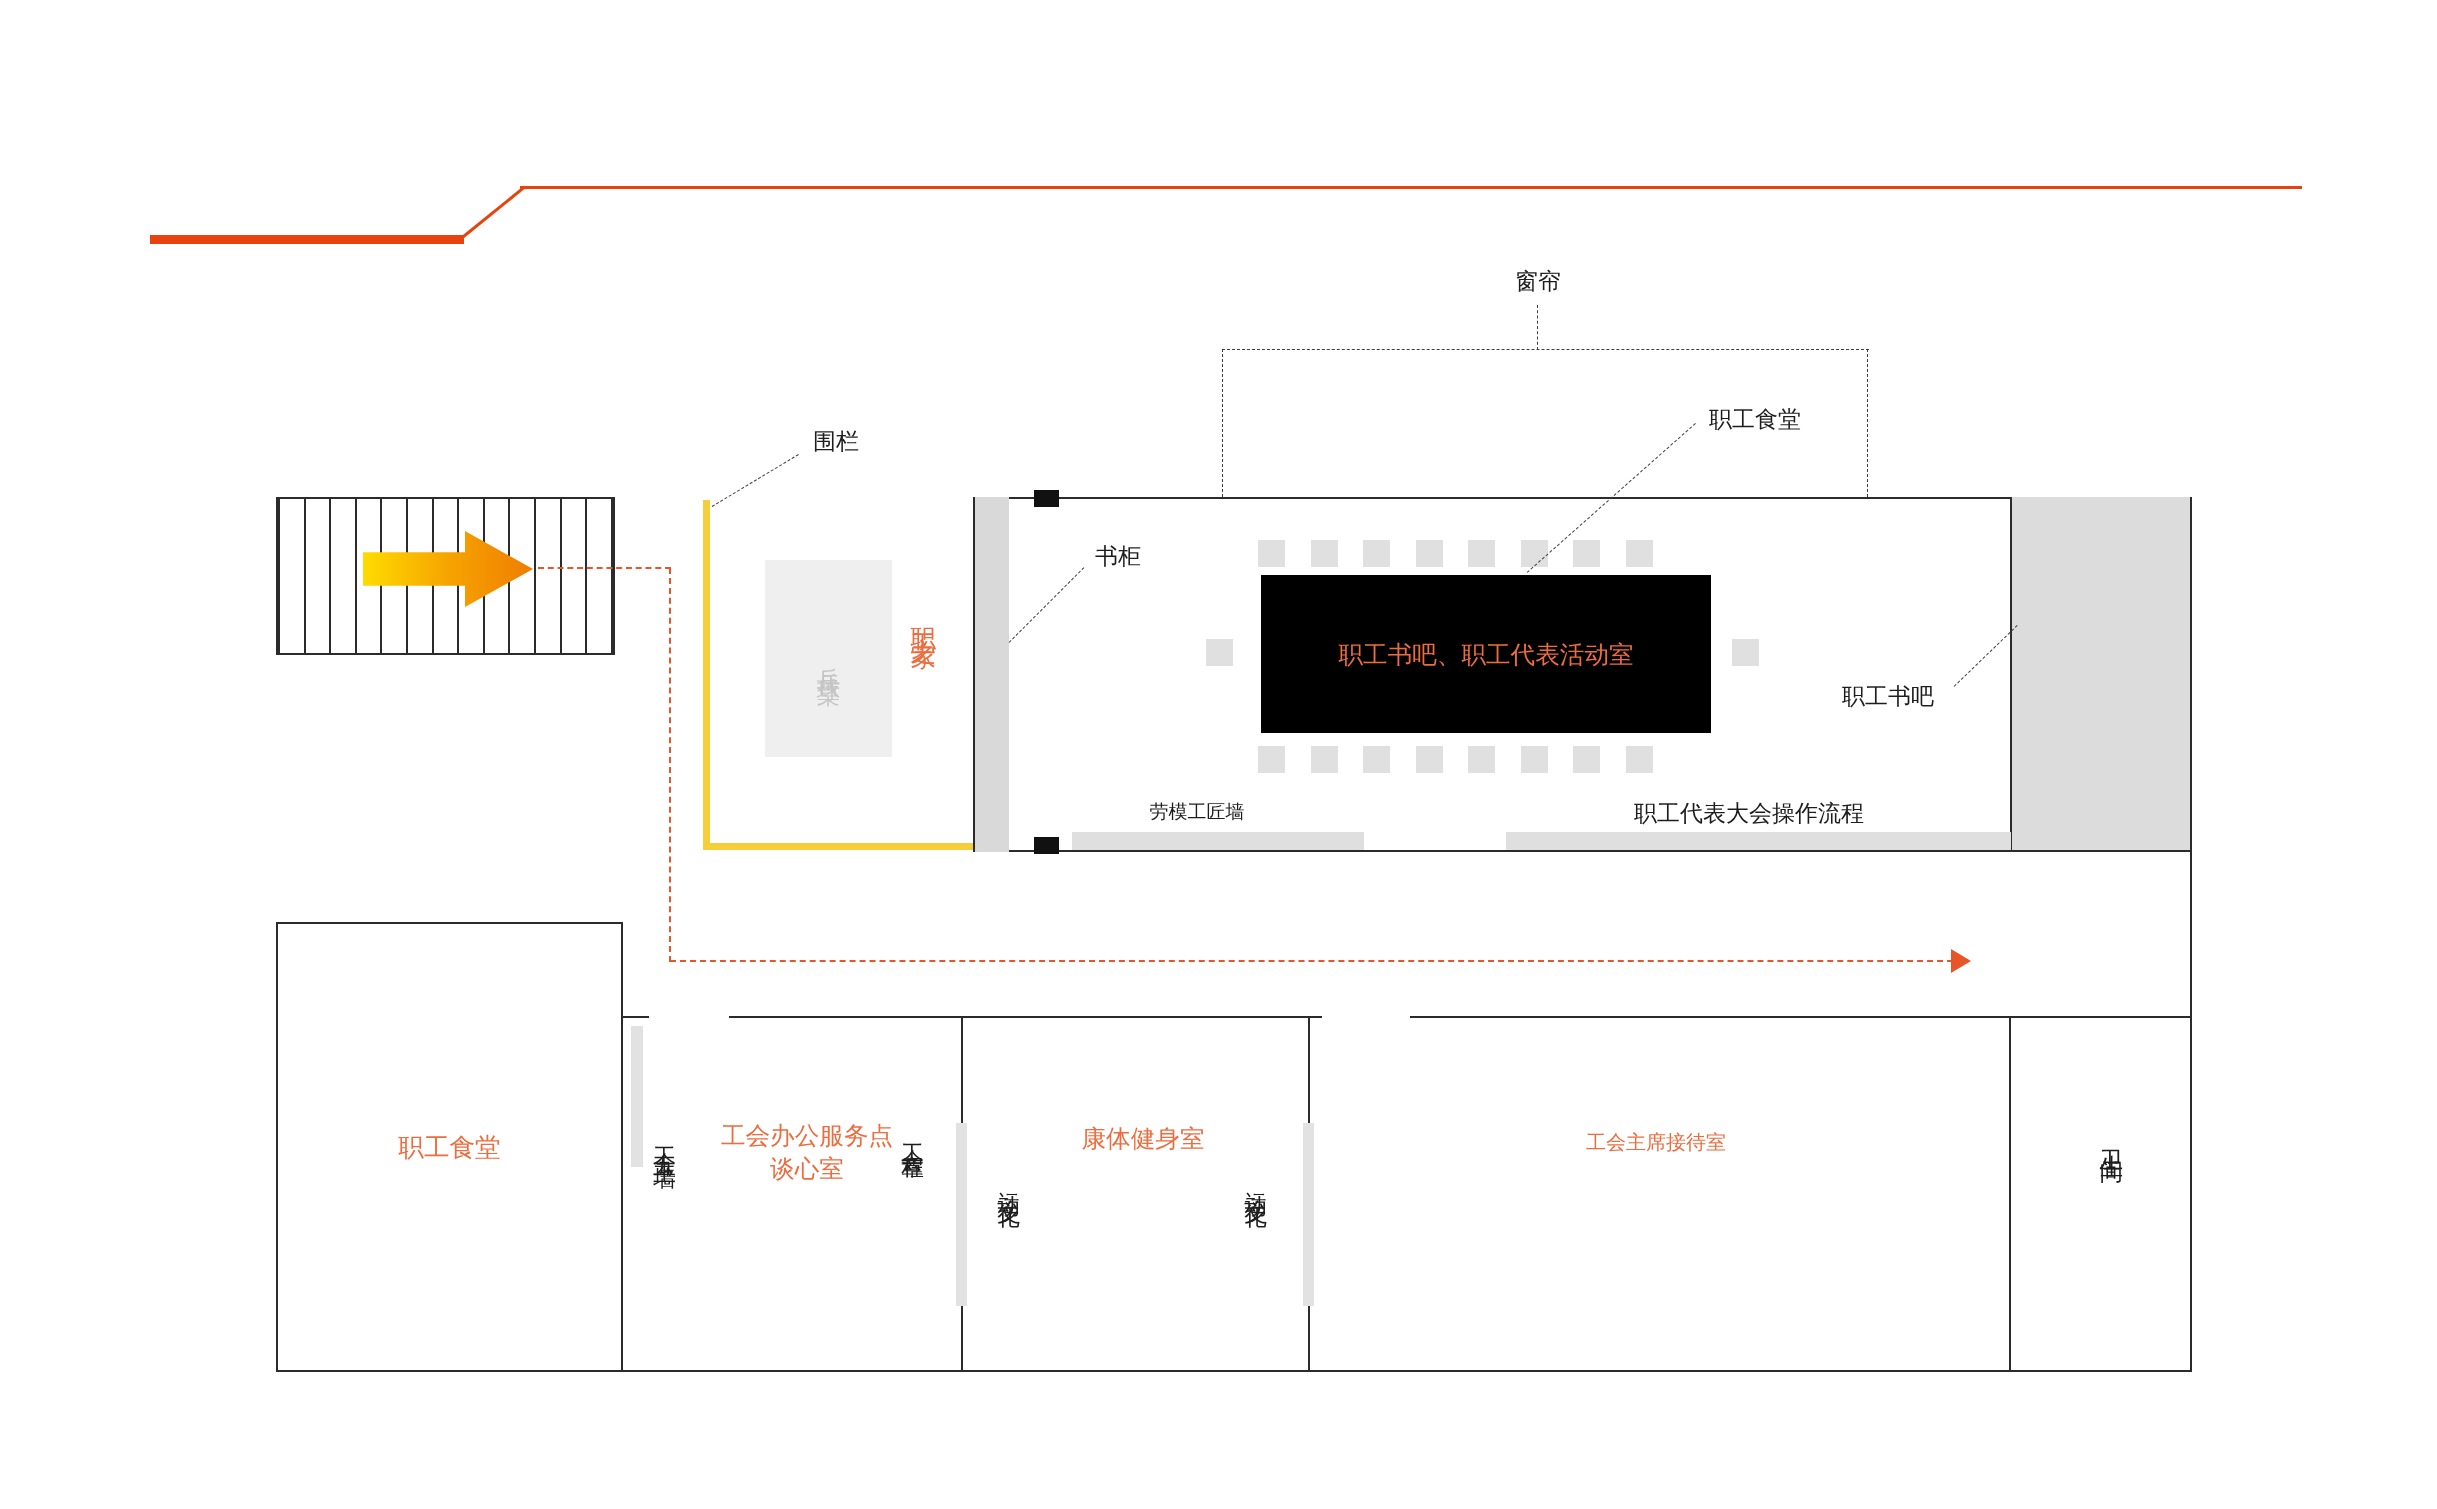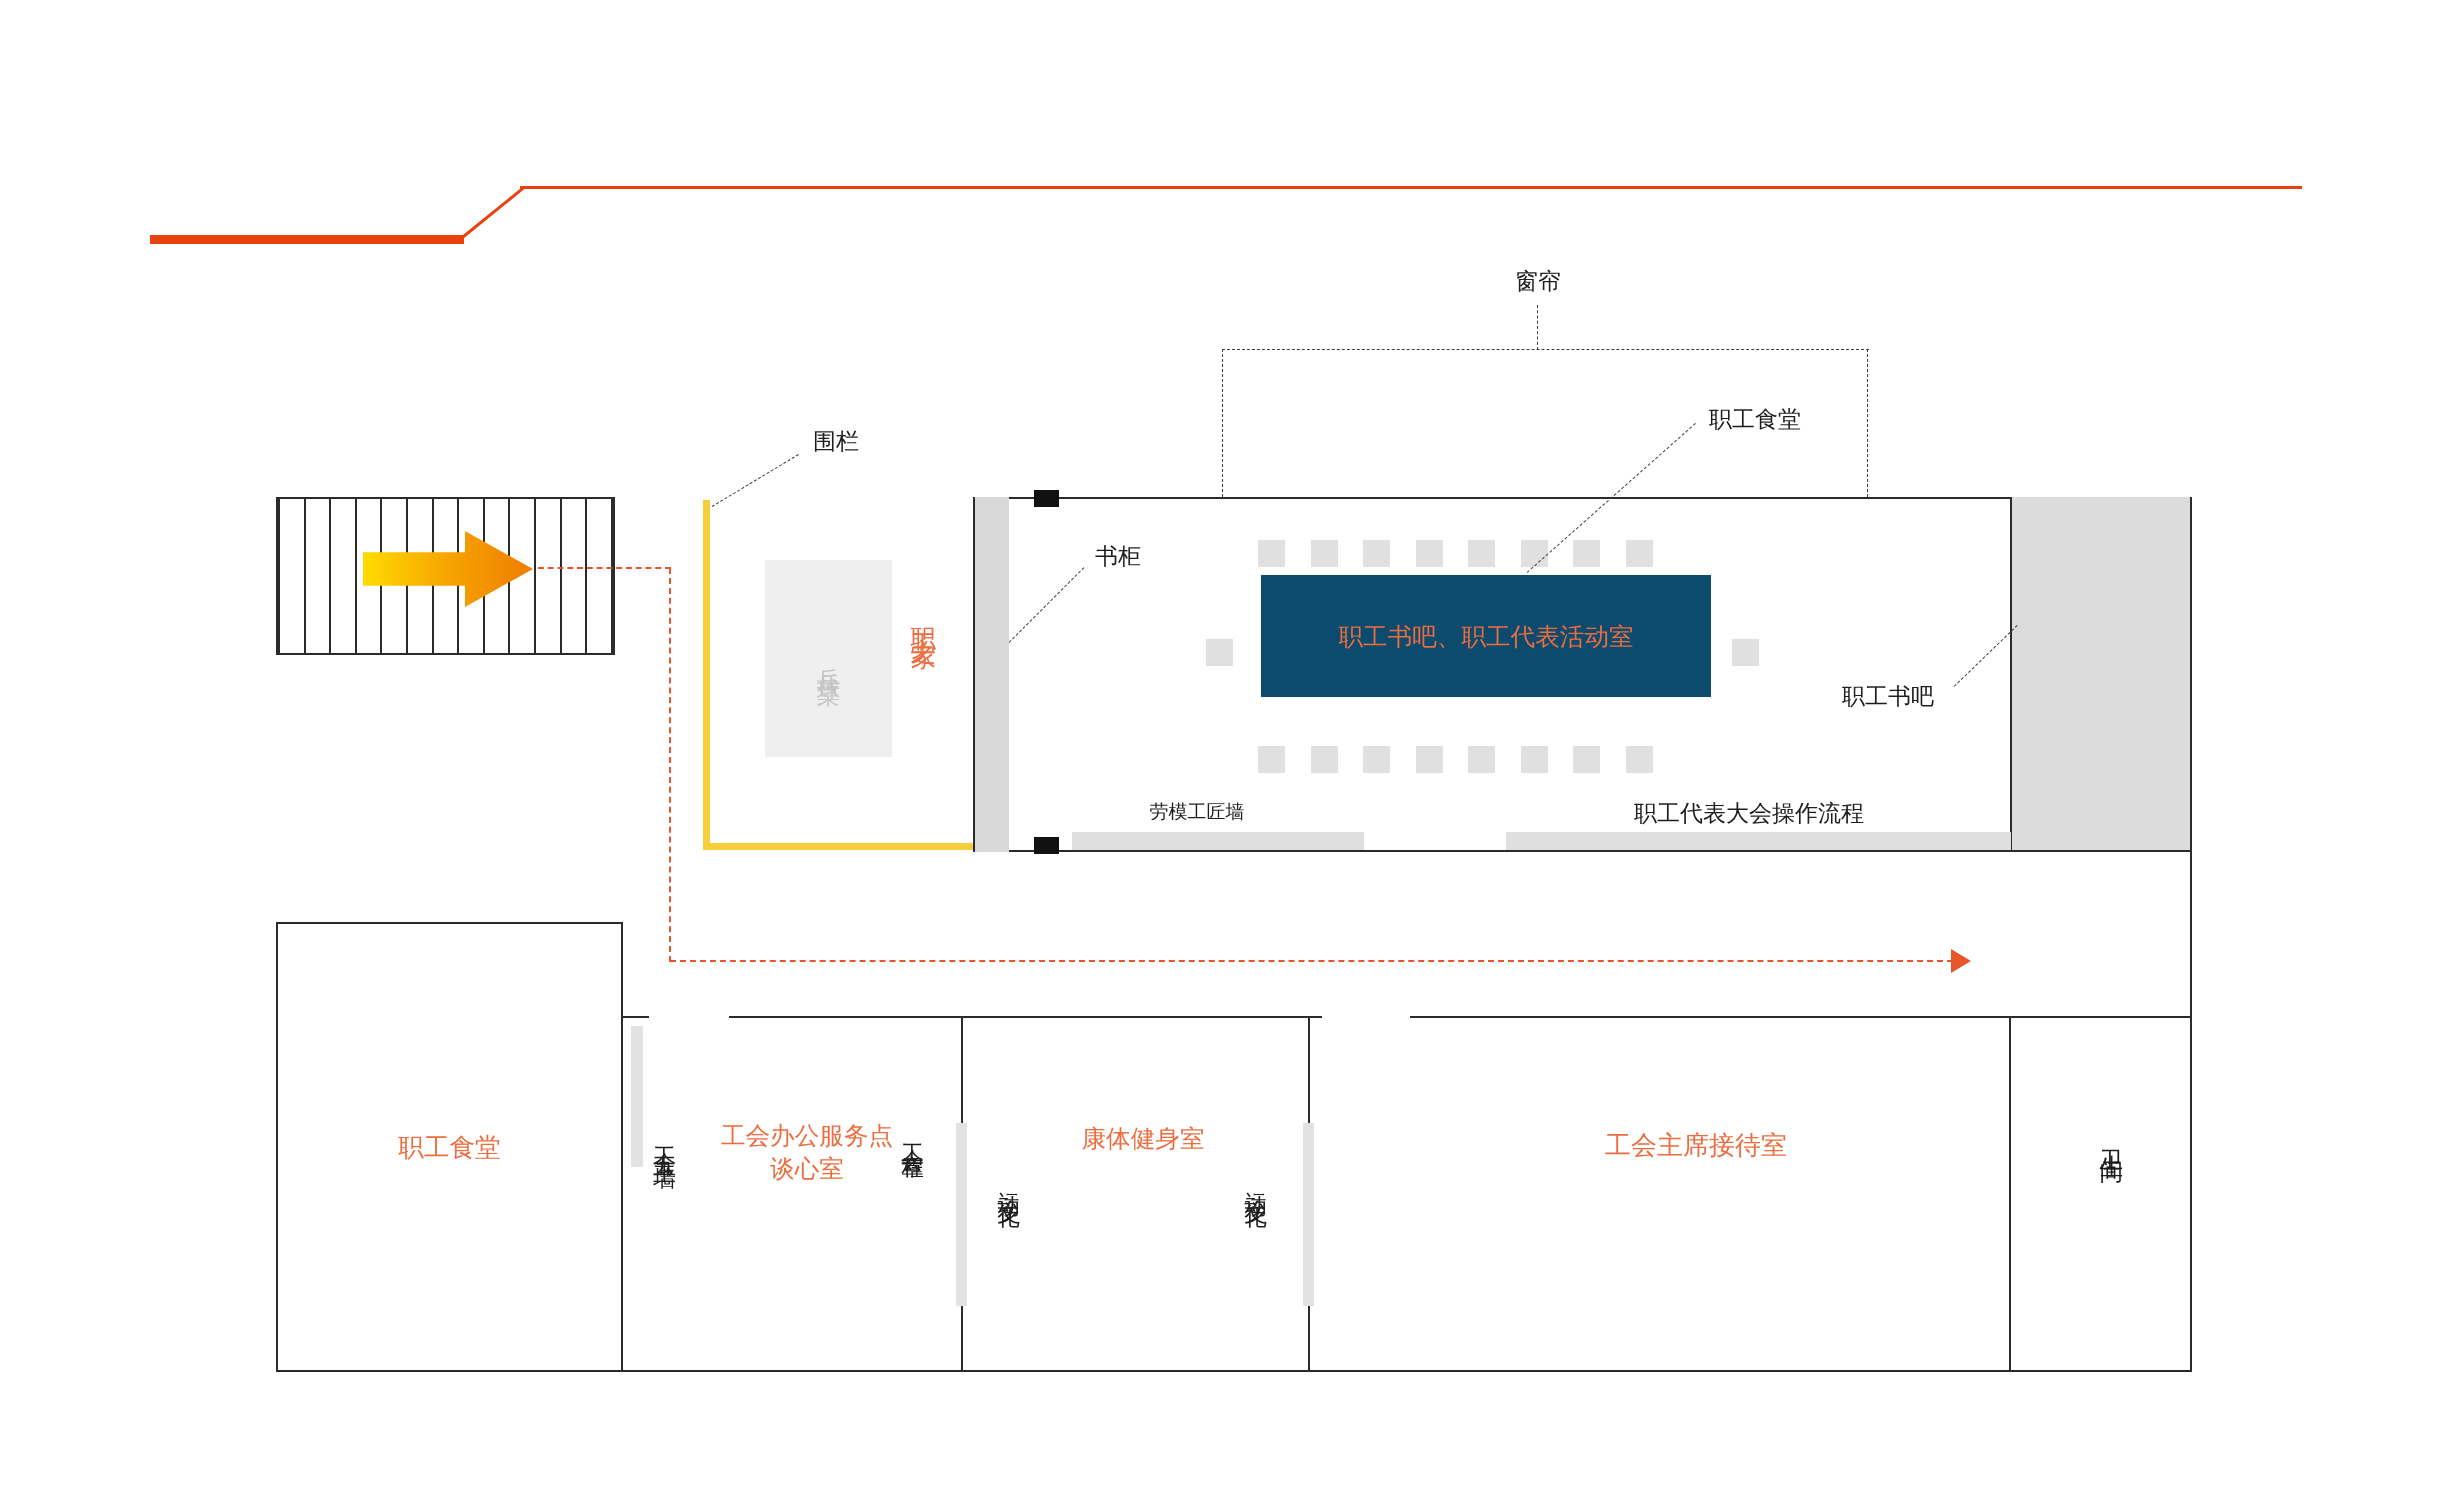--- a/index.html
+++ b/index.html
@@ -59,21 +59,21 @@
   <div class="abs" style="left:973px;top:497px;width:36px;height:355px;background:#D9D9D9;border-left:2px solid var(--wall);box-sizing:border-box;"></div>
   <div class="abs" style="left:1034px;top:490px;width:24.6px;height:16.7px;background:#111;"></div>
   <div class="abs" style="left:1034px;top:837px;width:24.6px;height:16.7px;background:#111;"></div>
   <div class="abs" style="left:2010px;top:497px;width:180px;height:353px;background:#DCDCDC;border-left:2px solid var(--wall);box-sizing:border-box;"></div>
 
   <div class="abs flexc" style="left:765px;top:560px;width:127px;height:197px;background:#EFEFEF;">
     <div class="vtext" style="font-size:23.6px;color:#C5C5C5;">乒乓球桌</div>
   </div>
   <div class="lbl vtext o" style="left:908px;top:608px;font-size:25.6px;">职工之家</div>
 
-  <div class="abs flexc" style="left:1261px;top:575px;width:450px;height:122px;background:#0c4a6e;">
+  <div class="abs flexc" style="left:1261px;top:575px;width:450px;height:158px;background:#000000;">
     <div class="o" style="font-size:24.6px;white-space:nowrap;">职工书吧、职工代表活动室</div>
   </div>
   <div id="chairs">
       <div class="chair" style="left: 1258px; top: 540px;"></div>
       <div class="chair" style="left: 1311px; top: 540px;"></div>
       <div class="chair" style="left: 1363px; top: 540px;"></div>
       <div class="chair" style="left: 1416px; top: 540px;"></div>
       <div class="chair" style="left: 1468px; top: 540px;"></div>
       <div class="chair" style="left: 1521px; top: 540px;"></div>
       <div class="chair" style="left: 1573px; top: 540px;"></div>
@@ -136,17 +136,17 @@
 
   <div class="lbl ctr" style="left:807px;top:1119px;text-align:center;font-size:24.6px;line-height:1.35;font-family:Liberation Serif, serif;">
     <div class="o">工会办公服务点</div>
     <div class="o">谈心室</div>
   </div>
   <div class="lbl vtext" style="left:651px;top:1129px;font-size:22.6px;">工会五上墙</div>
   <div class="lbl vtext" style="left:899px;top:1126px;font-size:22.6px;">工会章程</div>
   <div class="lbl vtext" style="left:995px;top:1173px;font-size:22.6px;">运动文化</div>
   <div class="lbl ctr o" style="left:1143px;top:1124px;font-size:24.6px;">康体健身室</div>
   <div class="lbl vtext" style="left:1242px;top:1173px;font-size:22.6px;">运动文化</div>
-  <div class="lbl ctr o" style="left:1656px;top:1130px;font-size:26px;margin-left:40px;">工会主席接待室</div>
+  <div class="lbl ctr o" style="left:1656px;top:1130px;font-size:20px;">工会主席接待室</div>
   <div class="lbl vtext" style="left:2097px;top:1131px;font-size:23.6px;">卫生间</div>
 
 </div>
 
 
 </body></html>

